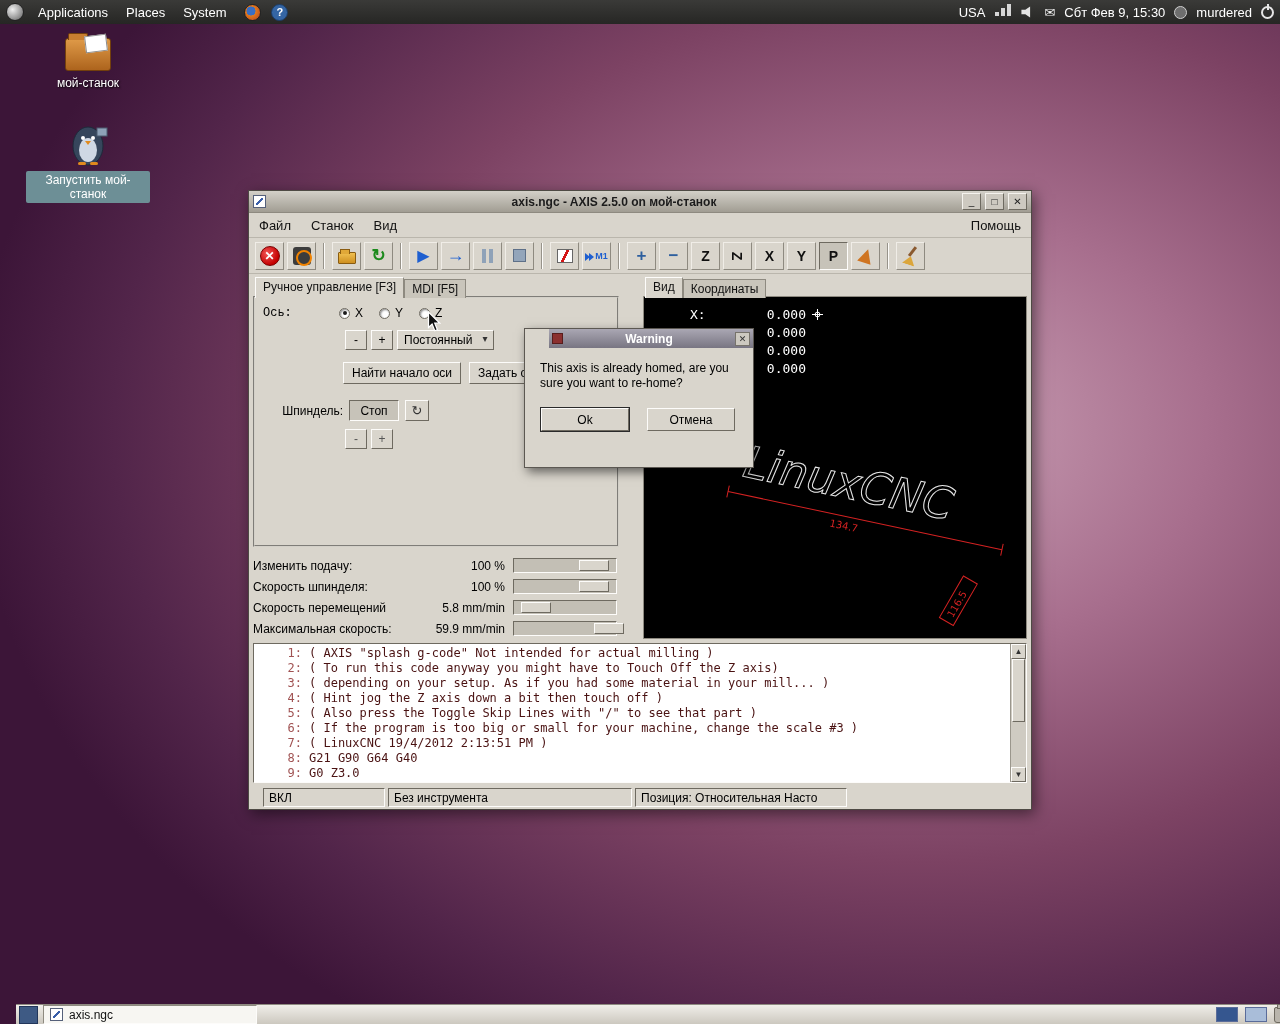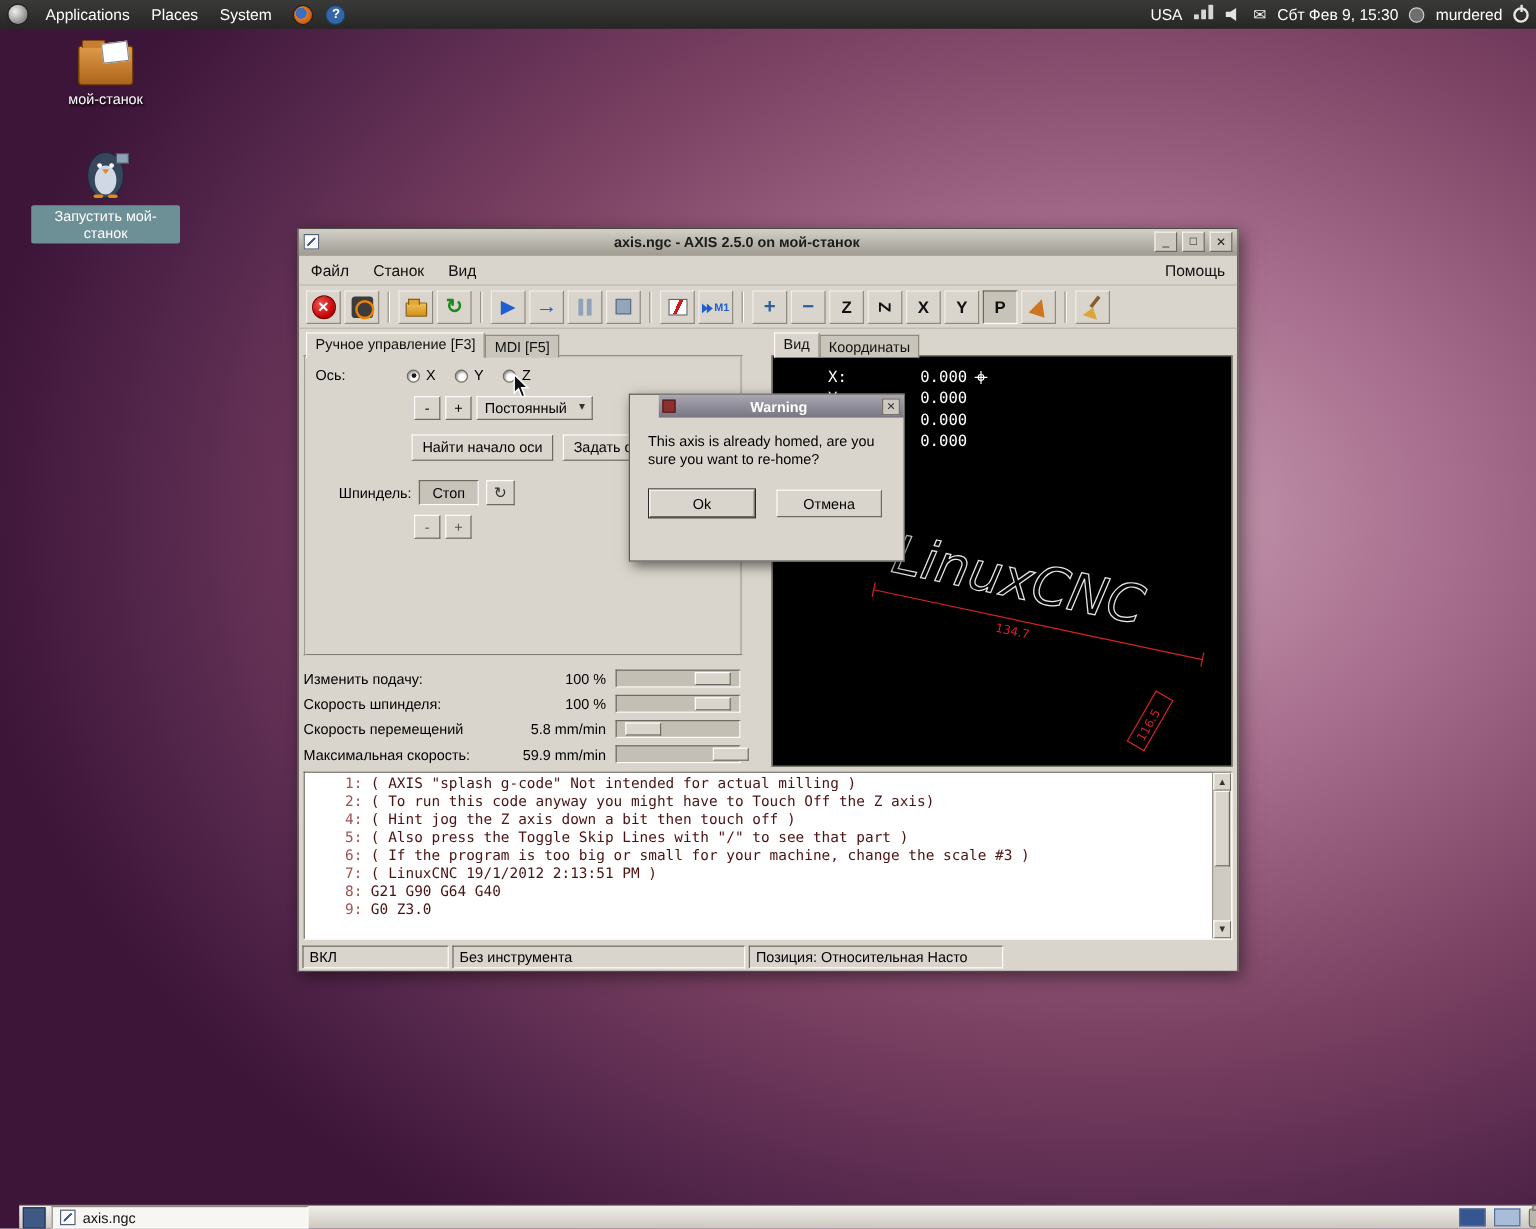--- a/index.html
+++ b/index.html
@@ -86,21 +86,21 @@
   
   .main-area { flex:1; min-height:0; display:flex;gap:20px; }
   .left-panel { width:372px; padding:4px 2px 0 4px; display:flex; flex-direction:column; }
   .right-panel { flex:1; padding:4px 4px 0 2px; display:flex; flex-direction:column; }
   .tabs-row { display:flex; align-items:flex-end; padding-left:2px; position:relative; z-index:2; margin-bottom:-2px; height:20px; }
   .tab { border:1px solid #8e8a80; border-bottom:none; background:#c9c5bb; padding:2px 7px 2px; font-size:12px; color:#111; cursor:default; }
   .tab.active { background:#d9d5cc; border-top-color:#fdfcfa; border-left-color:#fdfcfa; padding-bottom:4px; }
   .manual-frame { height:252px; border:2px groove #d3d0c8; background:#d9d5cc; padding:8px 6px; position:relative; z-index:1; }
 
   .axis-row { display:flex; align-items:center; gap:16px; margin:0 0 10px 2px; font-size:12px; }
-  .axis-row .lbl { width:60px; }
+  .axis-row .lbl { width:60px;font-family:Liberation Mono, monospace; }
   .radio { display:flex; align-items:center; gap:5px; cursor:default; }
   .rb { width:11px; height:11px; border-radius:50%; background:#fff; border:1px solid #6e6a60; box-shadow:inset 1px 1px 2px rgba(0,0,0,.45); position:relative; }
   .rb.checked::after { content:""; position:absolute; left:2.5px; top:2.5px; width:4px; height:4px; border-radius:50%; background:#1a1a1a; }
   .jog-row { display:flex; gap:4px; margin:0 0 12px 84px; align-items:center; }
   .combo { display:flex; align-items:flex-start; gap:10px; background:#d9d5cc; border:1px solid; border-color:#fdfcfa #6e6a60 #6e6a60 #fdfcfa; font-size:12px; padding:2px 6px; height:20px; }
   .combo .arrow { font-size:10px; color:#333; }
   .home-row { display:flex; gap:8px; margin:0 0 16px 82px; }
   .home-row .btn { height:22px; }
   .spindle-row { display:flex; align-items:center; gap:6px; margin:4px 0 8px 2px; font-size:12px; }
   .spindle-row .lbl { width:80px;text-align:right; }
@@ -132,21 +132,21 @@
   .gcode-lines { flex:1; padding:2px 0 0; font:12px "DejaVu Sans Mono", monospace; overflow:hidden; }
   .gcode-line { height:15px; white-space:pre; }
   .gnum { display:inline-block; width:48px; text-align:right; margin-right:7px; color:#a05252; }
   .gtext { color:#4a1212; }
   .vscroll { width:16px; background:#cfcbc2; border-left:1px solid #9a968c; display:flex; flex-direction:column; align-items:stretch; }
   .sb-btn { height:15px; background:#d9d5cc; border:1px solid; border-color:#fdfcfa #6e6a60 #6e6a60 #fdfcfa; font-size:8px; color:#333; display:flex; align-items:center; justify-content:center; }
   .sb-track { flex:1; position:relative; }
   .sb-thumb { position:absolute; top:0; left:1px; right:1px; height:58%; background:#d9d5cc; border:1px solid; border-color:#fdfcfa #6e6a60 #6e6a60 #fdfcfa; }
 
   
-  .statusbar { height:22px; display:flex; gap:3px; padding:1px 3px 2px;text-align:right; }
+  .statusbar { height:22px; display:flex; gap:3px; padding:1px 14px 2px;text-align:right; }
   .status-seg { border:1px solid; border-color:#6e6a60 #fdfcfa #fdfcfa #6e6a60; font-size:12px; display:flex; align-items:center; padding:0 5px; white-space:nowrap; overflow:hidden; }
 
   
   .dialog { position:absolute; left:524px; top:328px; width:230px; height:140px; z-index:40;
     background:#d9d5cc; border:1px solid #5c5852; box-shadow:3px 4px 10px rgba(0,0,0,.55); display:flex; flex-direction:column; }
   .dlg-titlebar { height:19px; background:linear-gradient(#aaa7b3,#787582); display:flex; align-items:center; gap:4px; padding:0 3px;margin-left:24px; }
   .dlg-icon { width:11px; height:11px; background:#8b2f2f; border:1px solid #571c1c; }
   .dlg-title { flex:1; text-align:center; font-weight:bold; font-size:12px; color:#fff; }
   .dlg-close { width:15px; height:14px; background:#cdc9c0; border:1px solid #77736b; font-size:9px; color:#333; display:flex; align-items:center; justify-content:center; }
   .dlg-msg { padding:13px 15px 0; font-size:12px; line-height:15px; color:#000; }
@@ -410,24 +410,25 @@
             </g>
           </svg>
         </div>
       </div>
     </div>
 
     <div class="gcode-area">
       <div class="gcode-lines">
         <div class="gcode-line"><span class="gnum">1:</span><span class="gtext">( AXIS "splash g-code" Not intended for actual milling )</span></div>
         <div class="gcode-line"><span class="gnum">2:</span><span class="gtext">( To run this code anyway you might have to Touch Off the Z axis)</span></div>
+        <div class="gcode-line"><span class="gnum">3:</span><span class="gtext">( depending on your setup. As if you had some material in your mill... )</span></div>
         <div class="gcode-line"><span class="gnum">4:</span><span class="gtext">( Hint jog the Z axis down a bit then touch off )</span></div>
         <div class="gcode-line"><span class="gnum">5:</span><span class="gtext">( Also press the Toggle Skip Lines with "/" to see that part )</span></div>
         <div class="gcode-line"><span class="gnum">6:</span><span class="gtext">( If the program is too big or small for your machine, change the scale #3 )</span></div>
-        <div class="gcode-line"><span class="gnum">7:</span><span class="gtext">( LinuxCNC 19/1/2012 2:13:51 PM )</span></div>
+        <div class="gcode-line"><span class="gnum">7:</span><span class="gtext">( LinuxCNC 19/4/2012 2:13:51 PM )</span></div>
         <div class="gcode-line"><span class="gnum">8:</span><span class="gtext">G21 G90 G64 G40</span></div>
         <div class="gcode-line"><span class="gnum">9:</span><span class="gtext">G0 Z3.0</span></div>
       </div>
       <div class="vscroll">
         <span class="sb-btn">▲</span>
         <div class="sb-track">
             <div class="sb-thumb"></div>
           </div>
         <span class="sb-btn">▼</span>
       </div>

